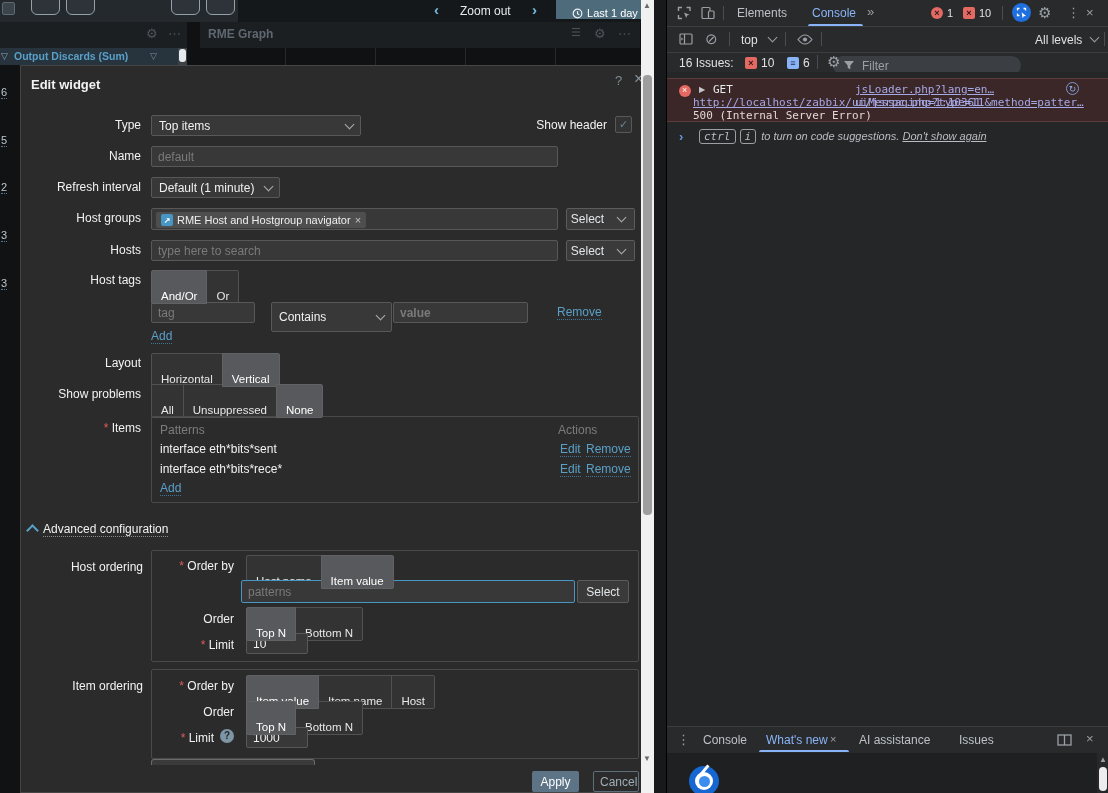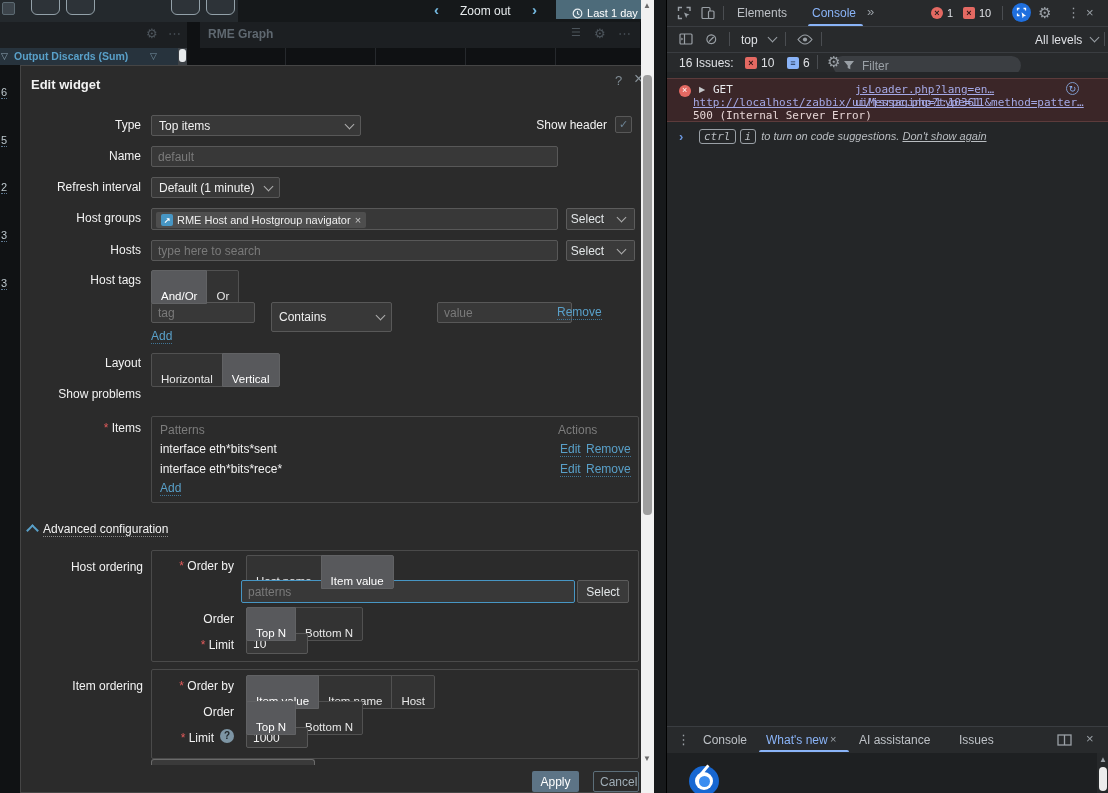--- a/index.html
+++ b/index.html
@@ -224,31 +224,36 @@
     <div class="seg" style="left:130px;top:204px">
       <span class="on">And/Or</span>
       <span>Or</span>
     </div>
 
     <input class="inp" style="left: 130px; top: 236px; width: 104px; height: 21px;" placeholder="tag">
     <div class="selbox" style="left:250px;top:236px;width:121px;height:30px">
       <span>Contains</span>
         <span class="chev"></span>
     </div>
-    <input class="inp" style="left: 416px; top: 236px; width: 135px; height: 21px;" placeholder="value">
+    <input class="inp" style="left: 372px; top: 236px; width: 135px; height: 21px; font-weight: bold;" placeholder="value">
     <span class="zlink" style="left:536px;top:239px">Remove</span>
     <span class="zlink" style="left:130px;top:263px">Add</span>
 
     <span class="lbl" style="top:290px">Layout</span>
     <div class="seg" style="left:130px;top:287px">
       <span>Horizontal</span>
       <span class="on">Vertical</span>
     </div>
 
     <span class="lbl" style="top:321px">Show problems</span>
+    <div class="seg" style="left:130px;top:318px">
+      <span>All</span>
+      <span>Unsuppressed</span>
+      <span class="on">None</span>
+    </div>
 
     <span class="lbl req" style="top:355px">Items</span>
     <div class="itembox" style="left:130px;top:350px;width:486px;height:85px">
       <span class="abs graytxt" style="left:8px;top:6px">Patterns</span>
       <span class="abs graytxt" style="left:406px;top:6px">Actions</span>
       <span class="abs" style="left:8px;top:25px">interface eth*bits*sent</span>
       <span class="zlink" style="left:408px;top:25px">Edit</span>
       <span class="zlink" style="left:434px;top:25px">Remove</span>
       <span class="abs" style="left:8px;top:45px">interface eth*bits*rece*</span>
       <span class="zlink" style="left:408px;top:45px">Edit</span>

